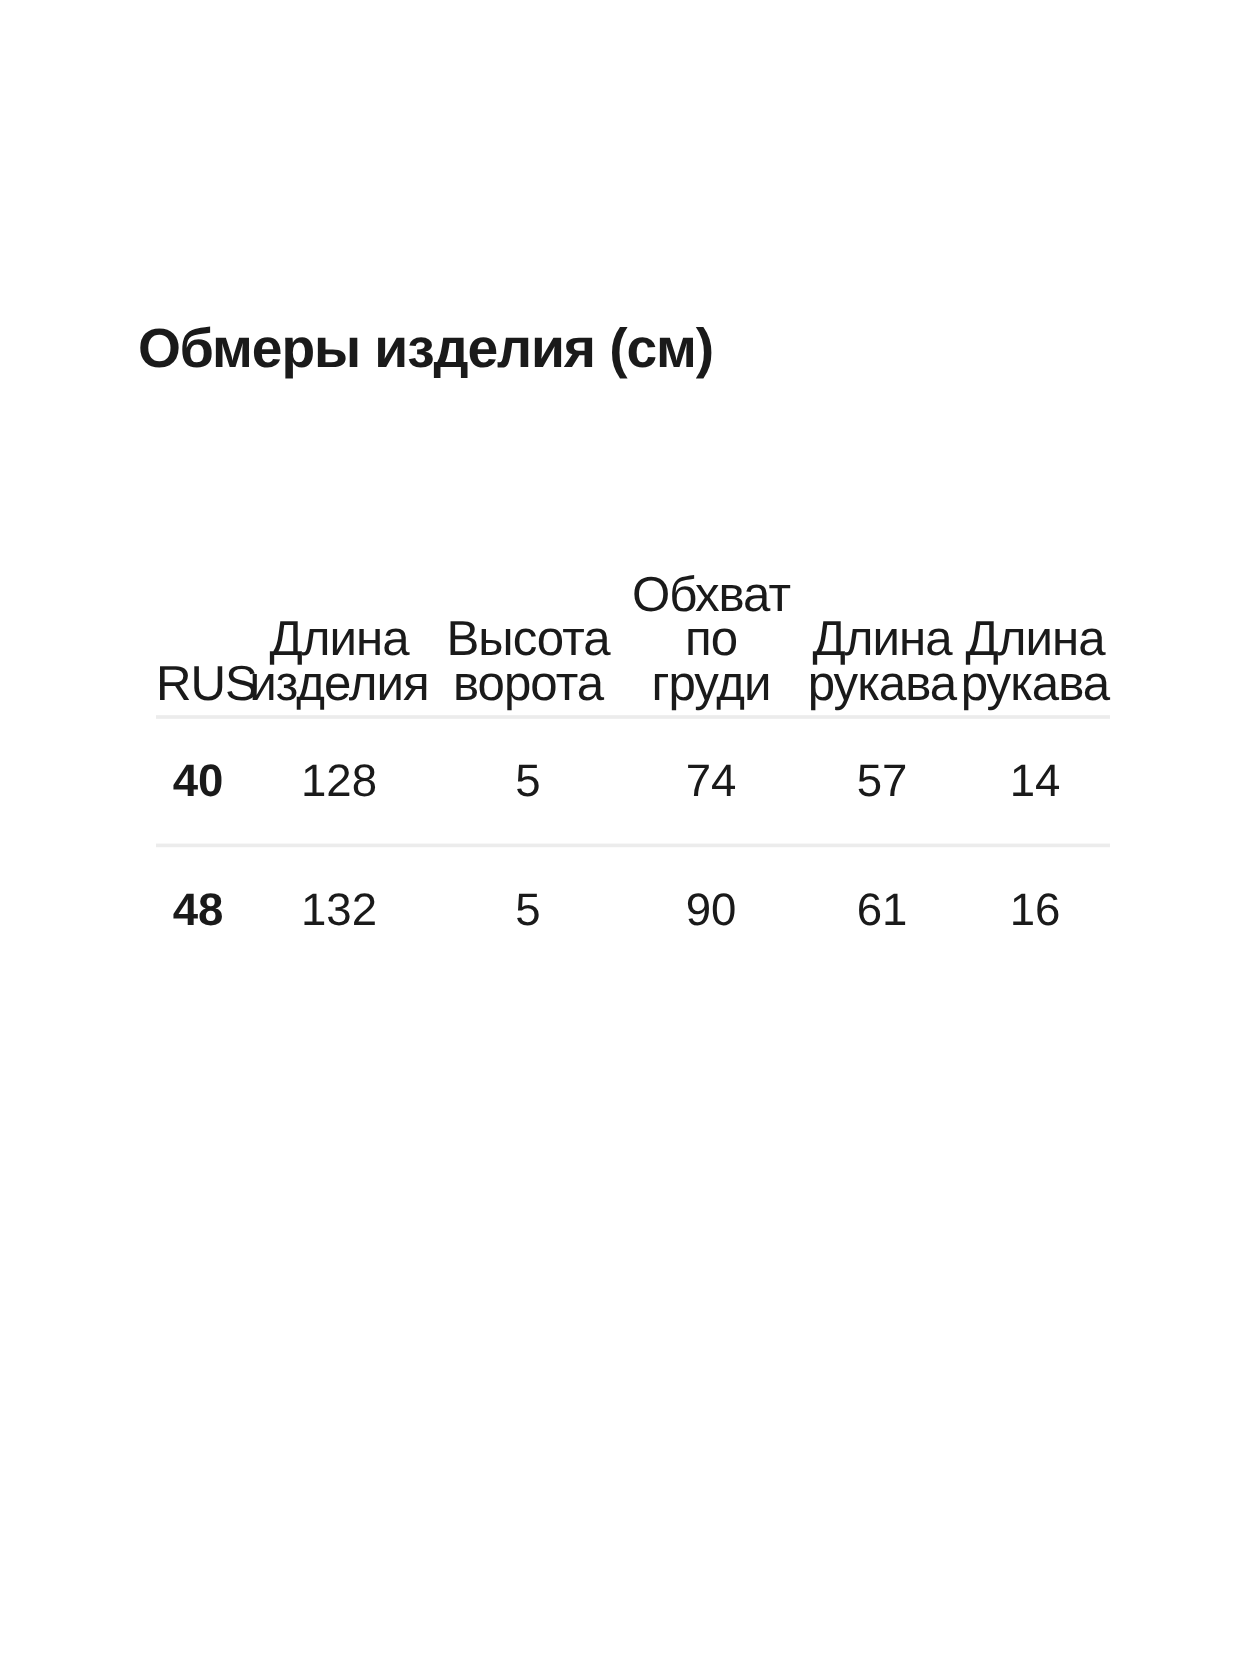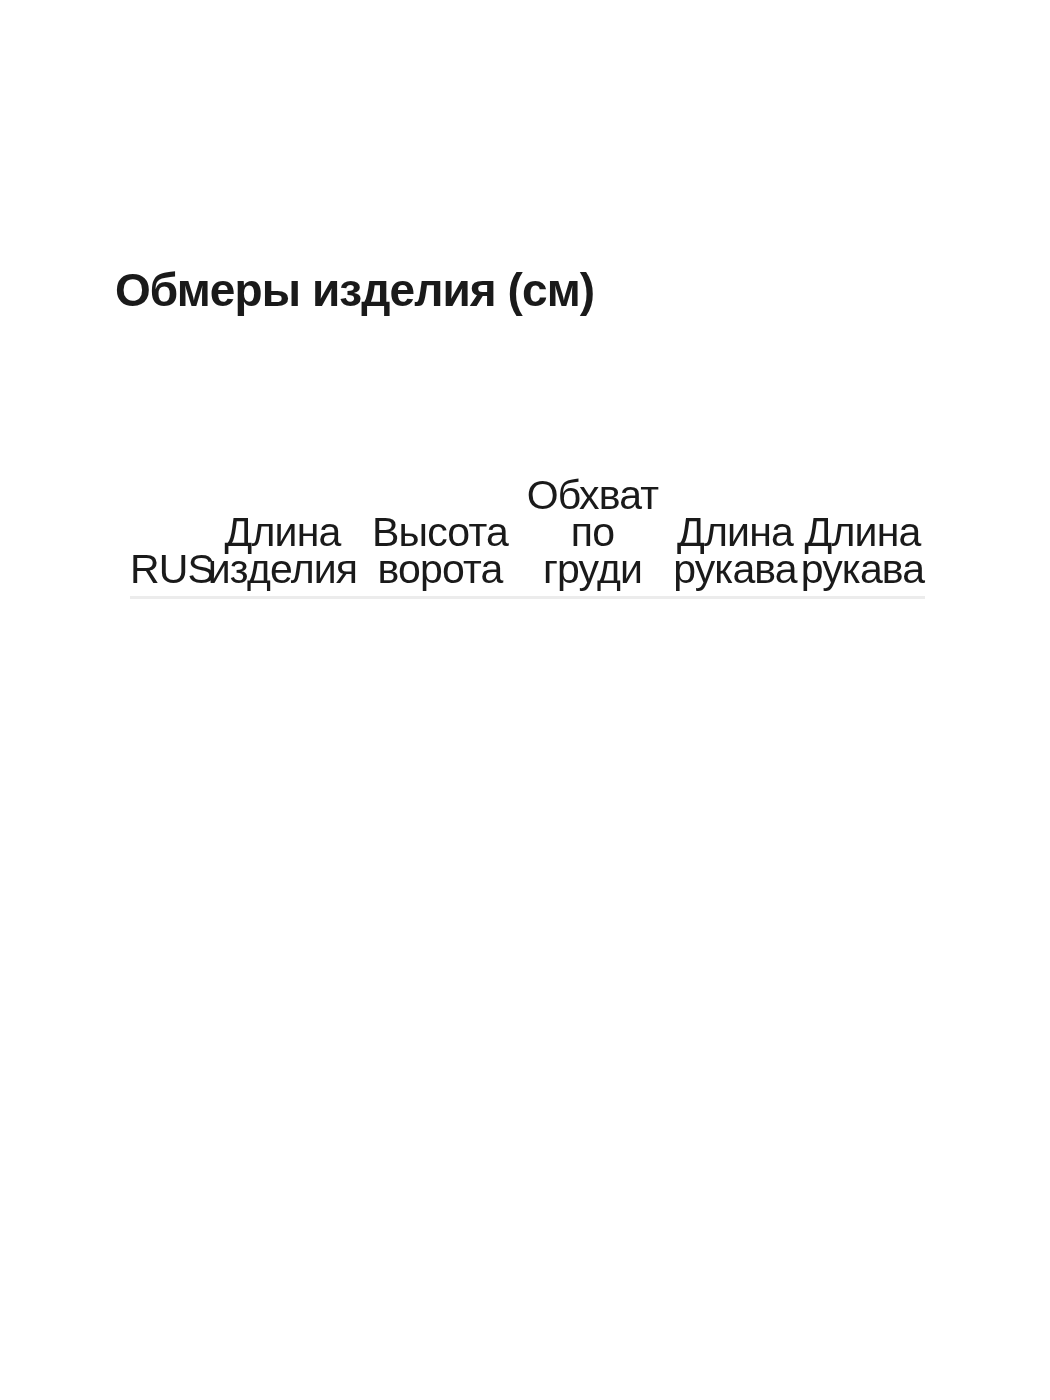--- a/index.html
+++ b/index.html
@@ -92,16 +92,32 @@
         <th>Обхват
 по
 груди</th>
         <th>Длина
 рукава</th>
         <th>Длина
 рукава</th>
       </tr>
     </thead>
     <tbody>
+      <tr>
+        <td class="size-cell">40</td>
+        <td>128</td>
+        <td>5</td>
+        <td>74</td>
+        <td>57</td>
+        <td>14</td>
+      </tr>
+      <tr>
+        <td class="size-cell">48</td>
+        <td>132</td>
+        <td>5</td>
+        <td>90</td>
+        <td>61</td>
+        <td>16</td>
+      </tr>
     </tbody>
   </table>
 
 </div>
 
 </body></html>

